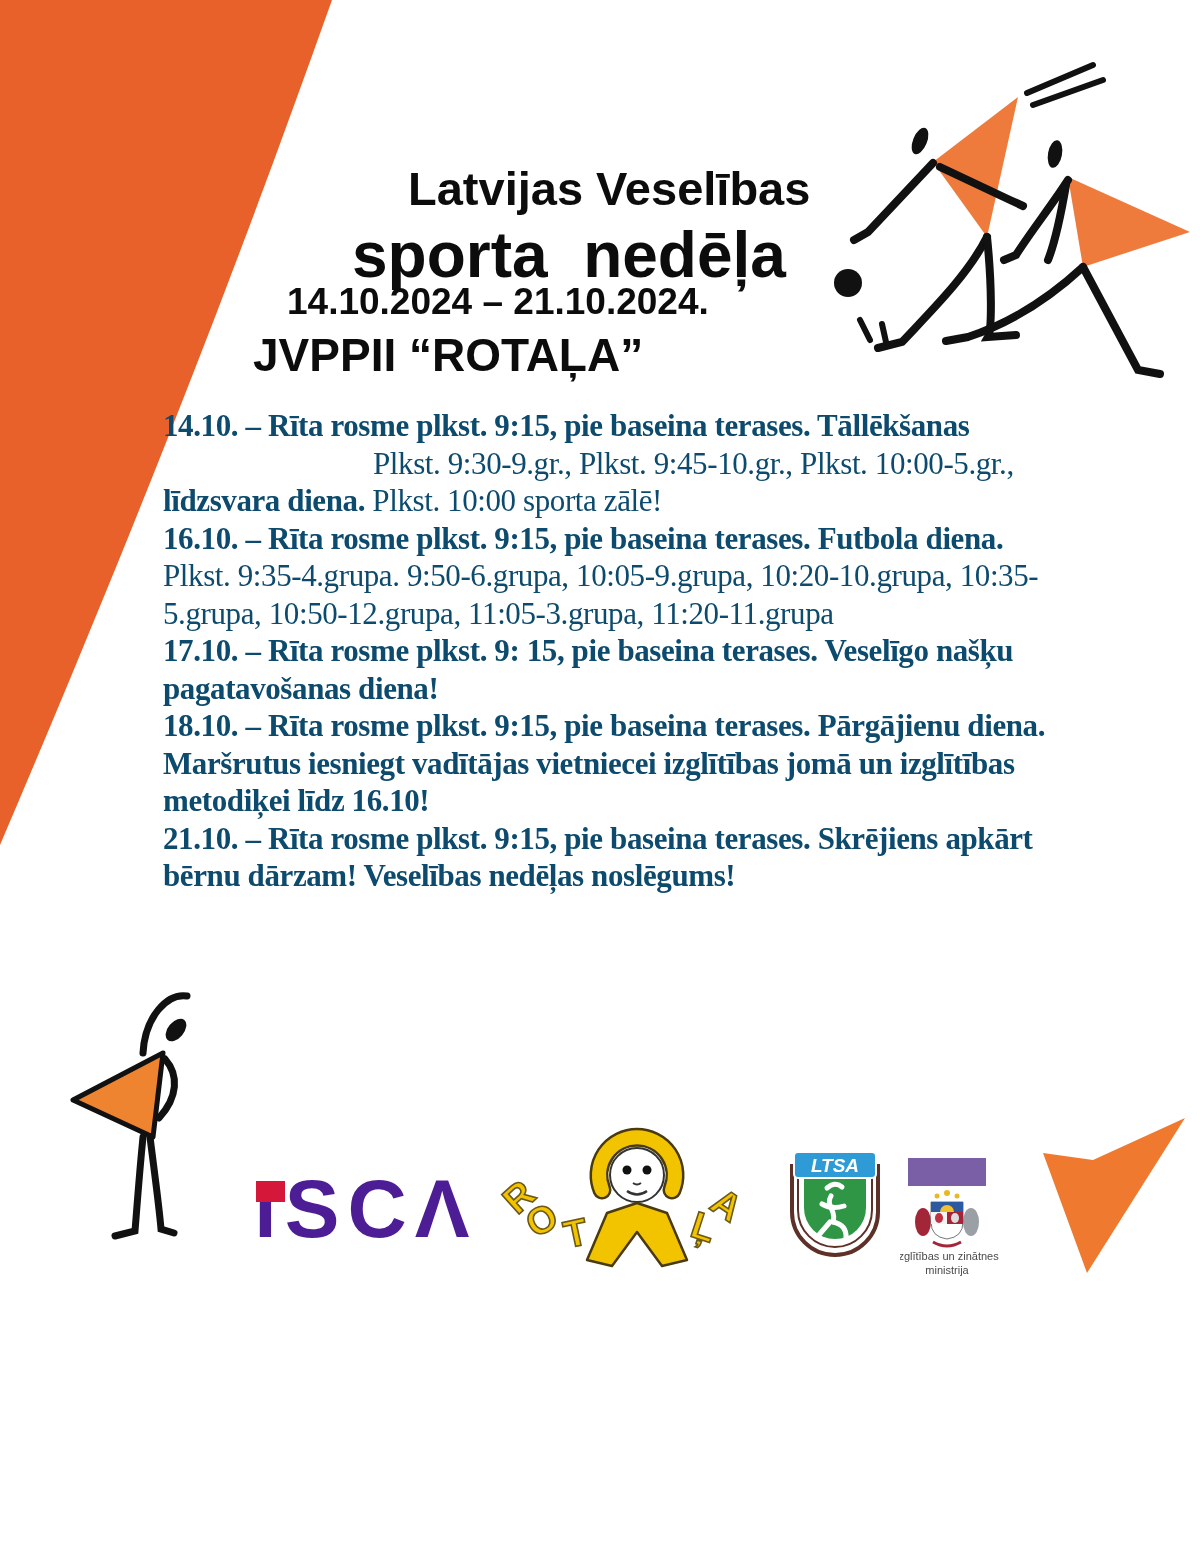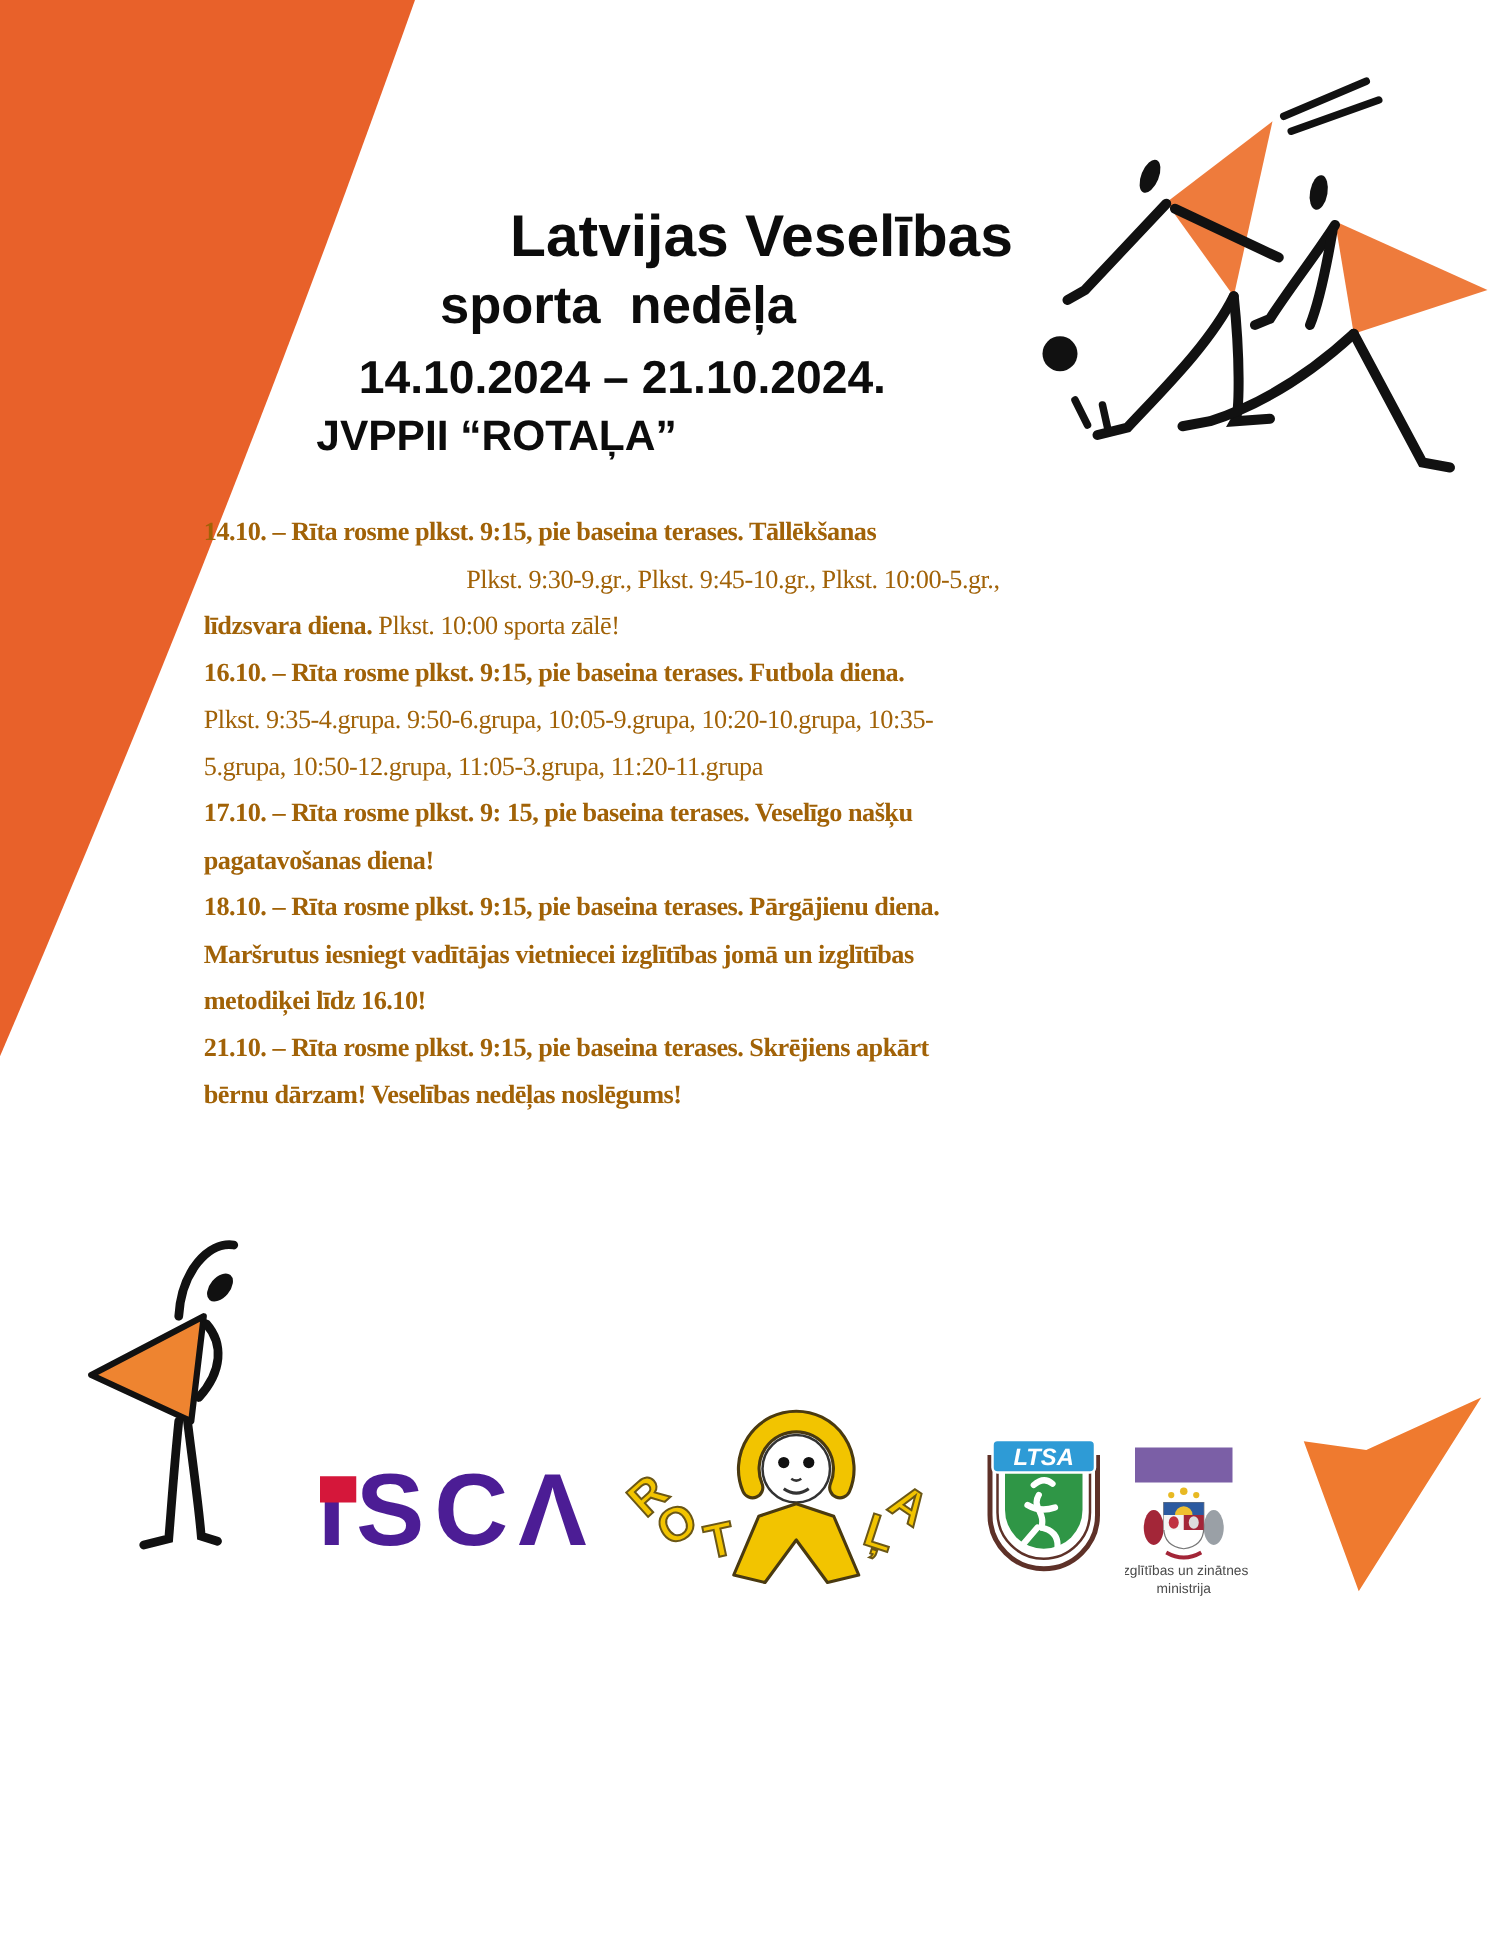--- a/index.html
+++ b/index.html
@@ -5,28 +5,28 @@
   html,body{margin:0;padding:0;background:#ffffff;}
   .page{position:relative;width:1200px;height:1344px;background:#ffffff;overflow:hidden;
         font-family:"Liberation Sans",sans-serif;}
   svg{display:block;}
   .abs{position:absolute;}
 
   
   .title-line{position:absolute;font-family:"Liberation Sans",sans-serif;font-weight:bold;
               color:#0c0c0c;white-space:pre;line-height:1;}
   .t1{left:408px;top:165px;font-size:47px;}
-  .t2{left:352px;top:223px;font-size:42px;}
+  .t2{left:352px;top:223px;font-size:64px;}
   .t3{left:287px;top:283px;font-size:37px;}
-  .t4{left:253px;top:332px;font-size:34px;}
+  .t4{left:253px;top:332px;font-size:46px;}
 
   
   .schedule{position:absolute;left:163px;top:407px;width:940px;
-            font-family:"Liberation Serif",serif;font-size:21px;letter-spacing:-0.4px;
-            color:#a16207;}
+            font-family:"Liberation Serif",serif;font-size:31px;letter-spacing:-0.4px;
+            color:#0c4a6e;}
   .sched-line{height:37.5px;line-height:37.5px;white-space:pre;}
   .sched-line.center{text-align:left;padding-left:210px;}
   .sched-line b{font-weight:bold;}
 
   
   .isca{position:absolute;left:250px;top:1168px;width:250px;height:100px;}
   .isca-text{position:absolute;left:4px;top:0px;font-size:82px;line-height:82px;
              font-weight:bold;color:#4c1d95;letter-spacing:8px;}
   .isca-dot{position:absolute;left:6px;top:13px;width:29px;height:21px;background:#d5173a;}
 

